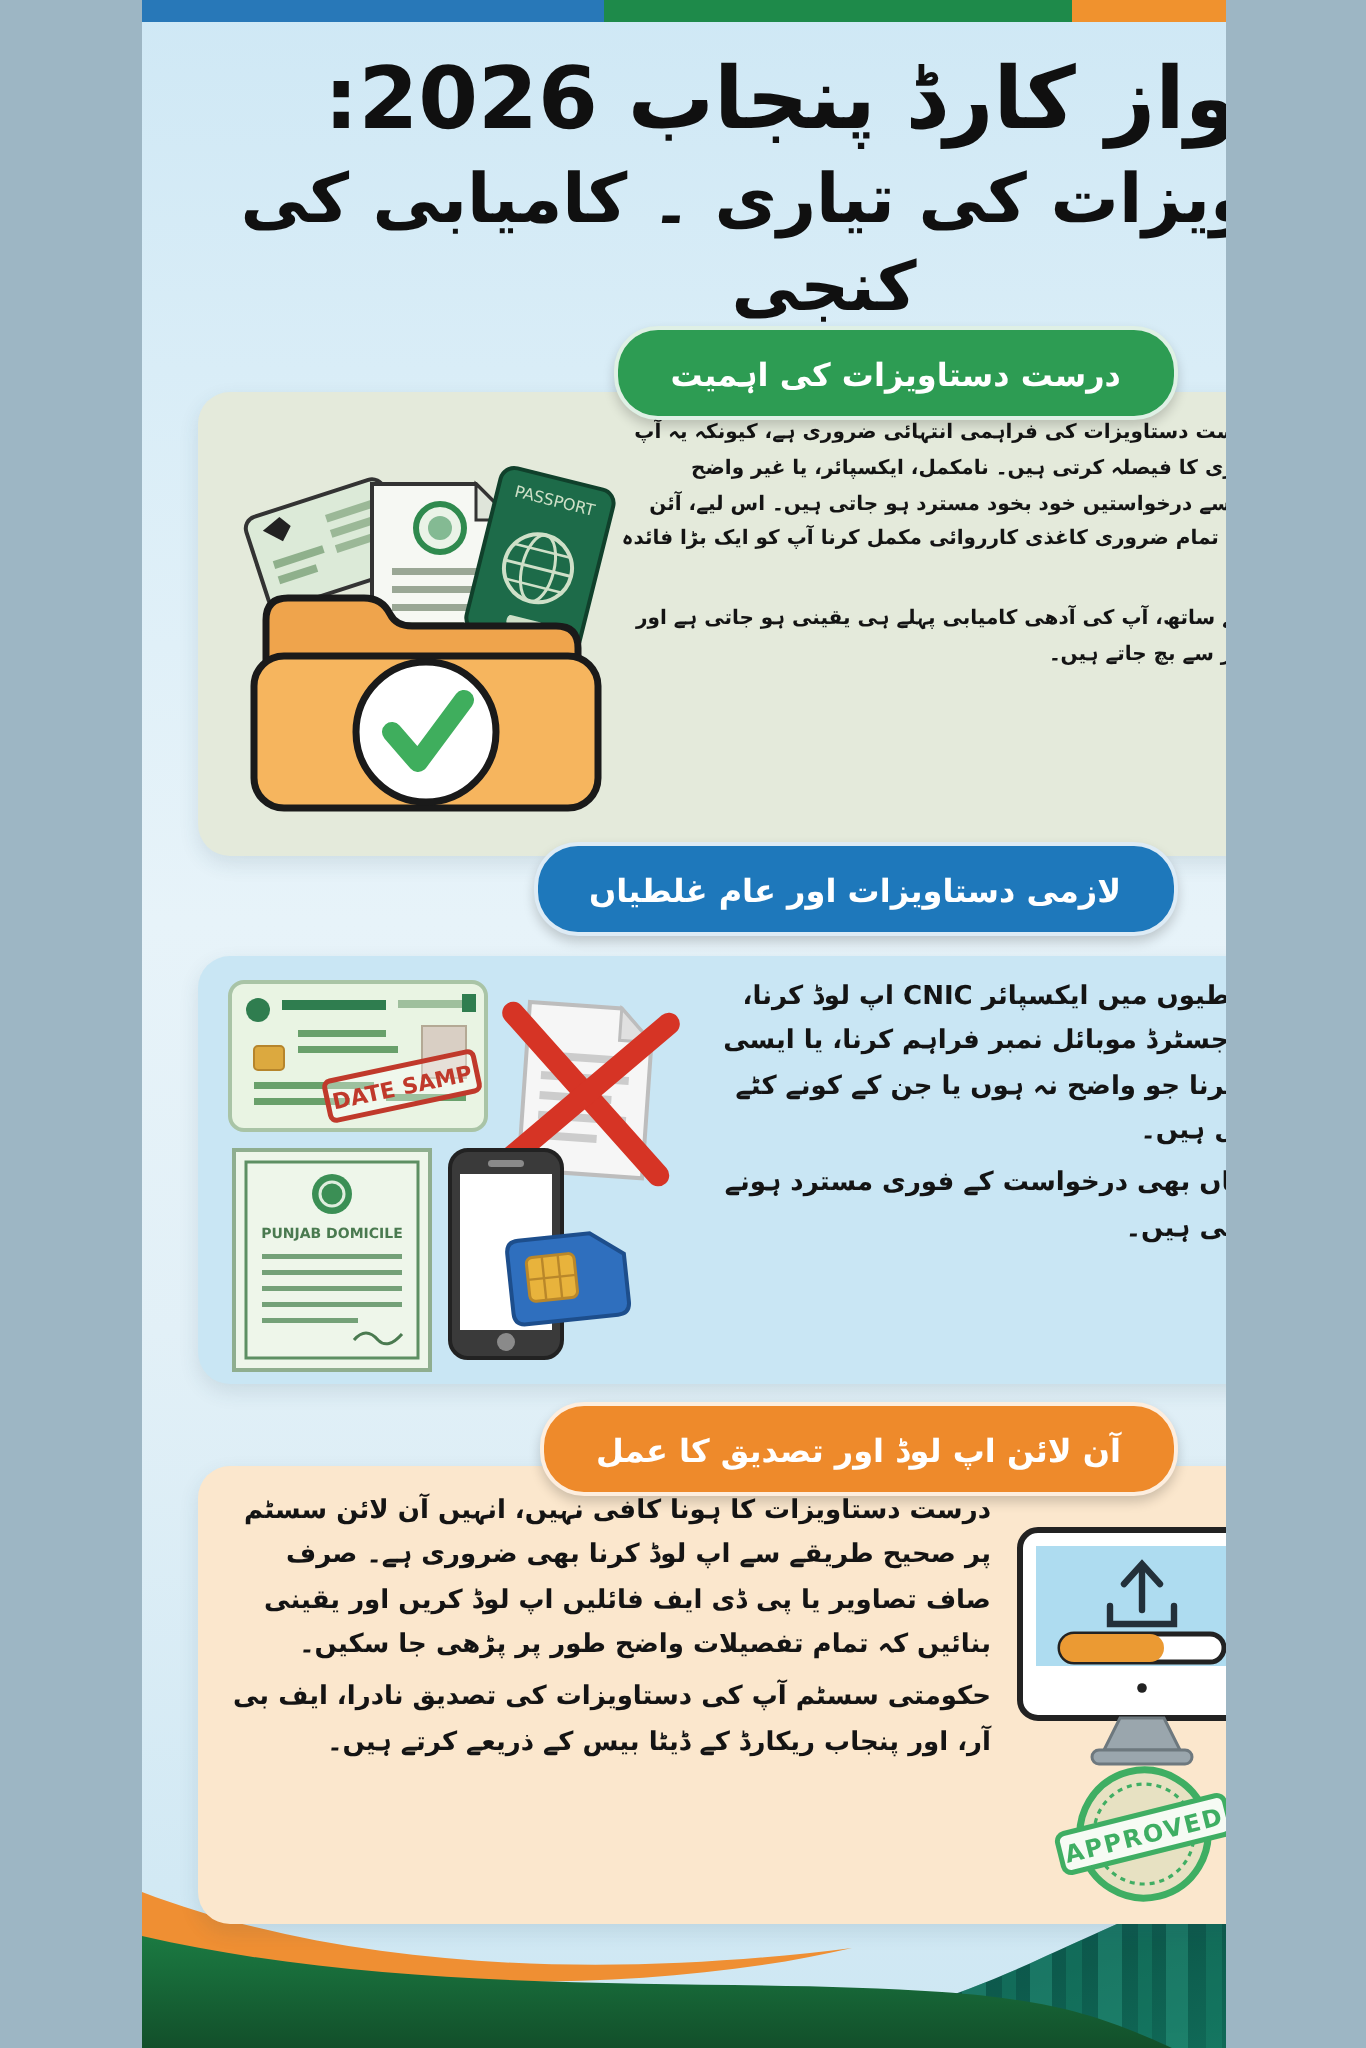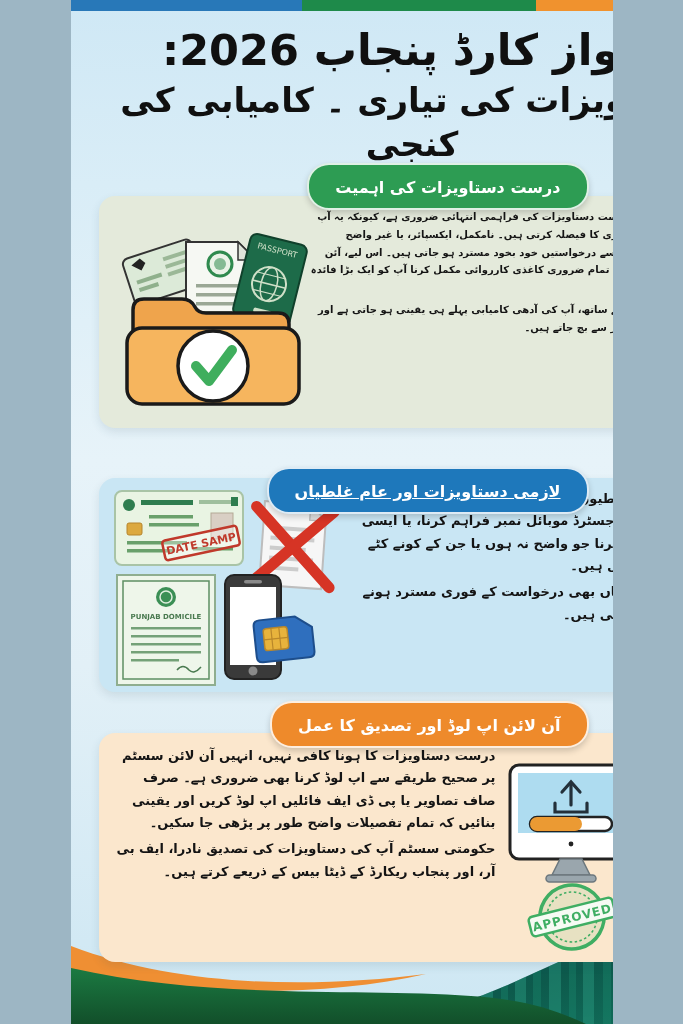--- a/index.html
+++ b/index.html
@@ -18,21 +18,21 @@
   .title-wrap{position:absolute;top:24px;left:0;width:683px;text-align:center;direction:rtl;z-index:3;color:#101010;}
   .title-l1{font-size:43px;font-weight:800;line-height:1.25;letter-spacing:-1px;}
   .title-l2{font-size:34px;font-weight:700;line-height:1.3;}
 
   .badge{
     position:absolute;z-index:3;height:47px;line-height:45px;padding:0 26px;
     border-radius:22px;color:#fff;font-weight:700;font-size:16px;direction:rtl;text-align:center;
     border:2px solid rgba(255,255,255,.85);box-shadow:0 3px 6px rgba(0,0,0,.18);
   }
   .badge1{top:163px;right:24px;background:#2d9c53;}
-  .badge2{top:467px;right:24px;background:#1e78bb;text-decoration:underline;}
+  .badge2{top:421px;right:24px;background:#1e78bb;}
   .badge3{top:701px;right:24px;background:#ee8a2b;}
 
   .card{position:absolute;left:28px;width:629px;border-radius:16px;z-index:2;box-shadow:0 4px 10px rgba(40,70,90,.12);}
   .card1{top:196px;height:232px;background:#e4eadb;}
   .card2{top:478px;height:214px;background:#c9e6f4;}
   .card3{top:733px;height:229px;background:#fbe7cd;}
 
   .urdu{direction:rtl;text-align:right;font-weight:700;color:#141414;}
   .body-text{position:absolute;font-size:10px;line-height:1.78;}
   .t1{top:12px;right:14px;width:404px;}

